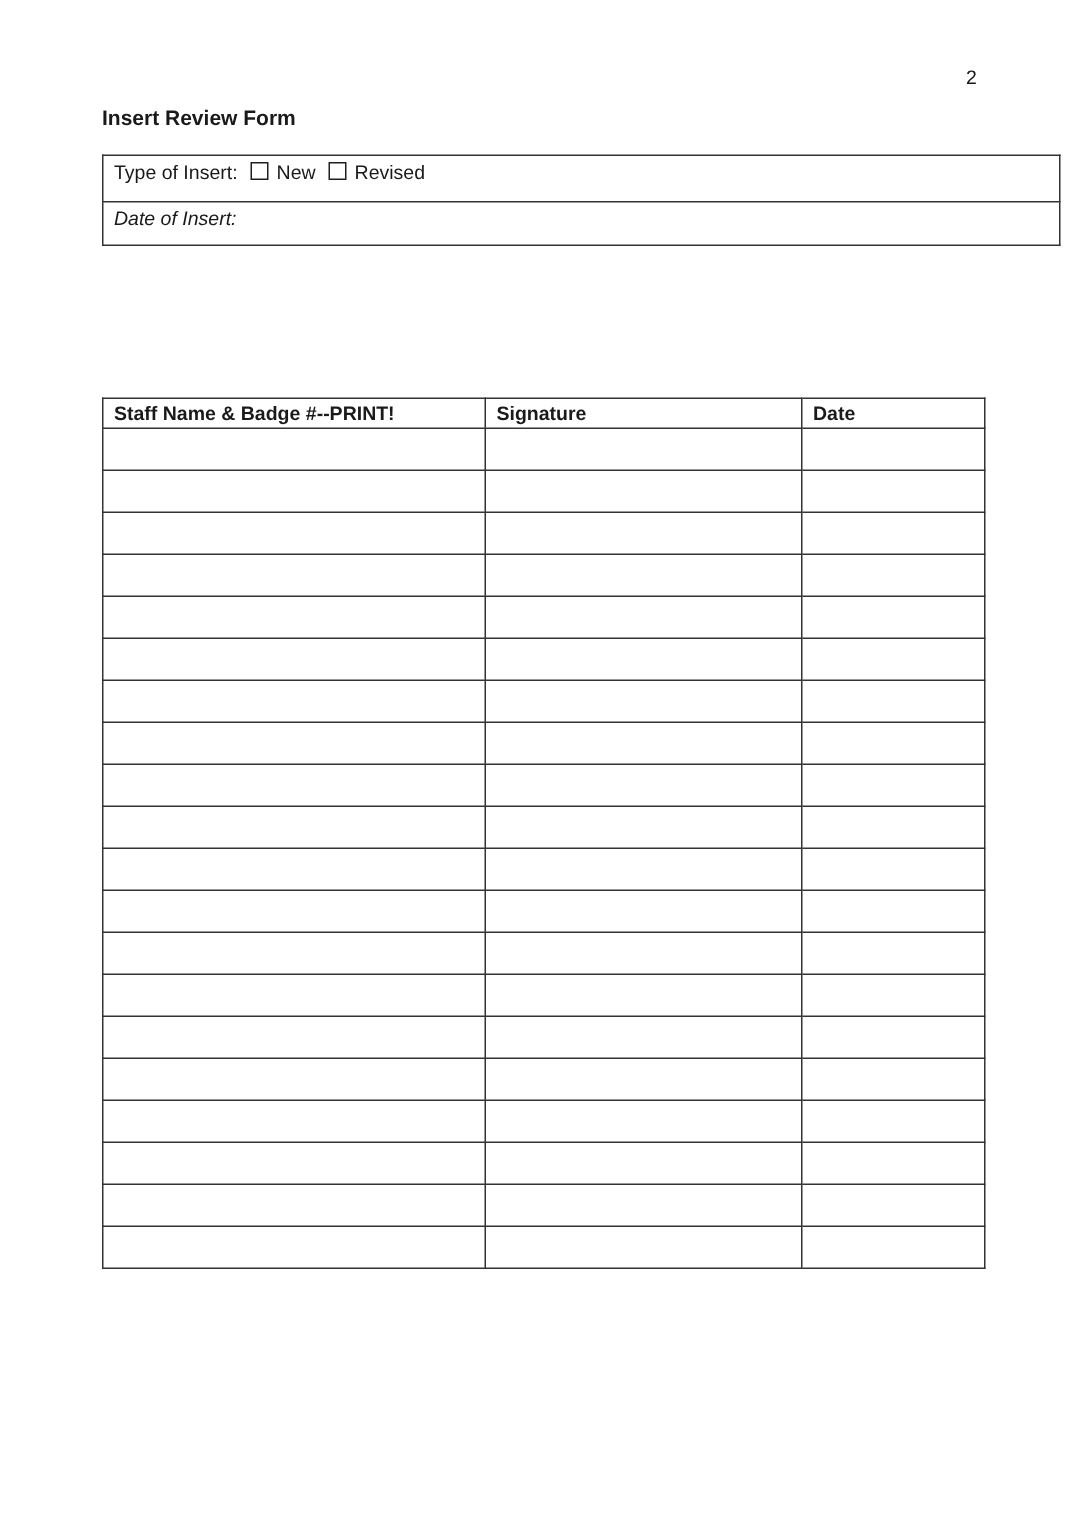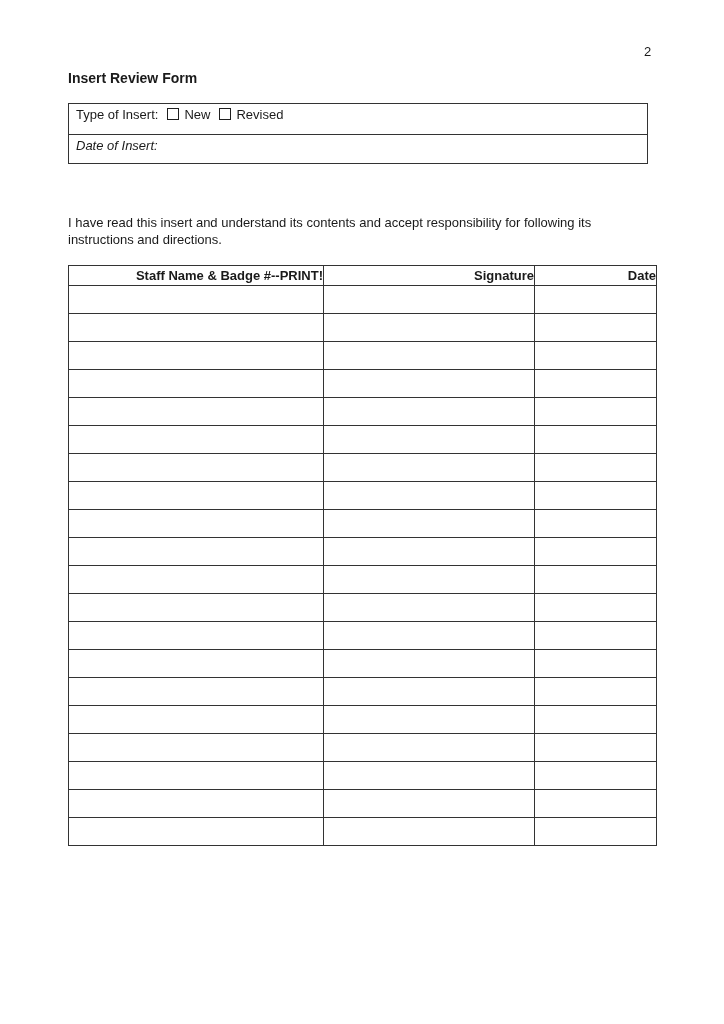--- a/index.html
+++ b/index.html
@@ -31,21 +31,21 @@
     font-weight: bold;
   }
   table {
     border-collapse: collapse;
     table-layout: fixed;
   }
   .info-table {
     position: absolute;
     top: 103px;
     left: 68px;
-    width: 580px;
+    width: 639px;
   }
   .info-table td {
     border: 1px solid #333333;
     vertical-align: top;
     padding: 3px 0 0 7px;
     height: 27px;
     font-size: 13px;
   }
   .info-table tr.row-last td { height: 25px; font-style: italic; }
   .checkbox {
@@ -69,21 +69,21 @@
   .sign-table {
     position: absolute;
     top: 265px;
     left: 68px;
     width: 588px;
   }
   .sign-table th {
     border: 1px solid #333333;
     height: 19px;
     padding: 0 0 0 7px;
-    text-align: right;
+    text-align: left;
     vertical-align: middle;
     font-size: 13px;
     font-weight: bold;
   }
   .sign-table td {
     border: 1px solid #333333;
     height: 27px;
     padding: 0;
   }
   .col-staff { width: 255px; }
@@ -107,21 +107,20 @@
       </td>
     </tr>
     <tr class="row-last">
       <td>
         <span>Date of Insert:</span>
       </td>
     </tr>
   </tbody>
     </table>
 
-  <p class="statement">I have read this insert and understand its contents and accept responsibility for following its instructions and directions.</p>
 
   <table class="sign-table">
     <colgroup>
       <col class="col-staff">
       <col class="col-sig">
       <col class="col-date">
     </colgroup>
     <thead>
       <tr>
         <th>Staff Name &amp; Badge #--PRINT!</th>

